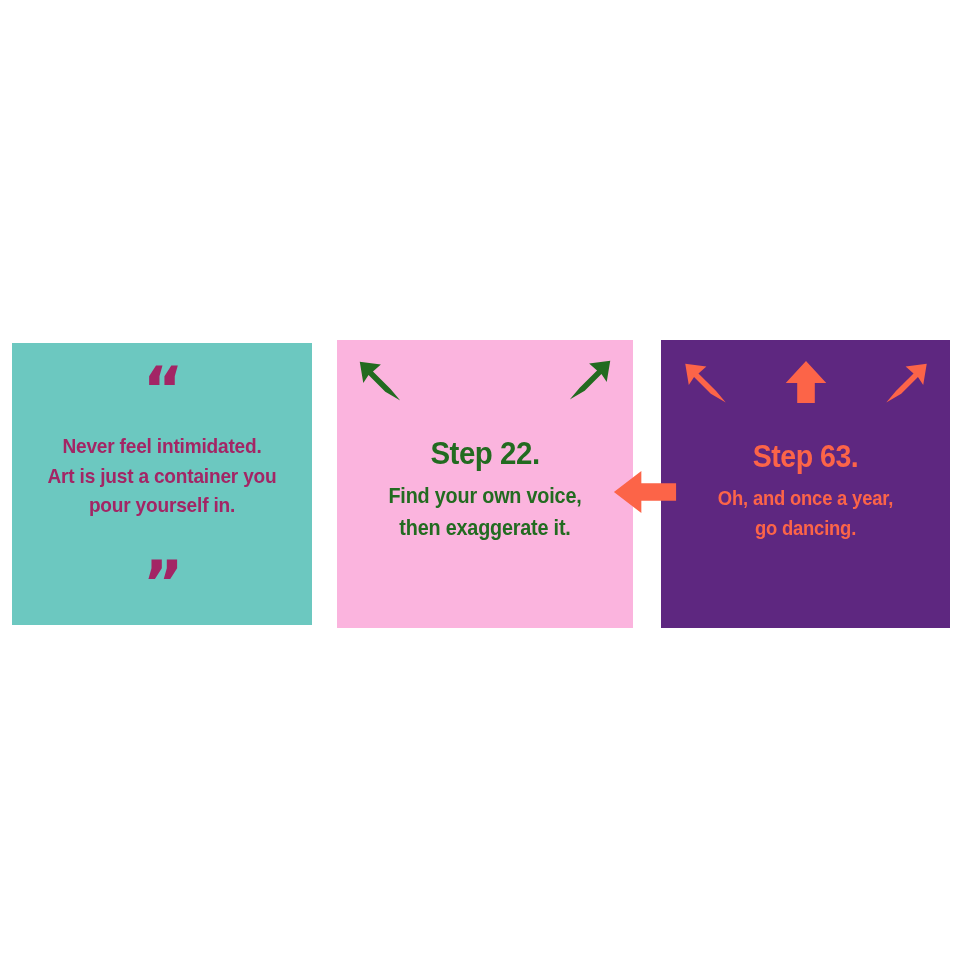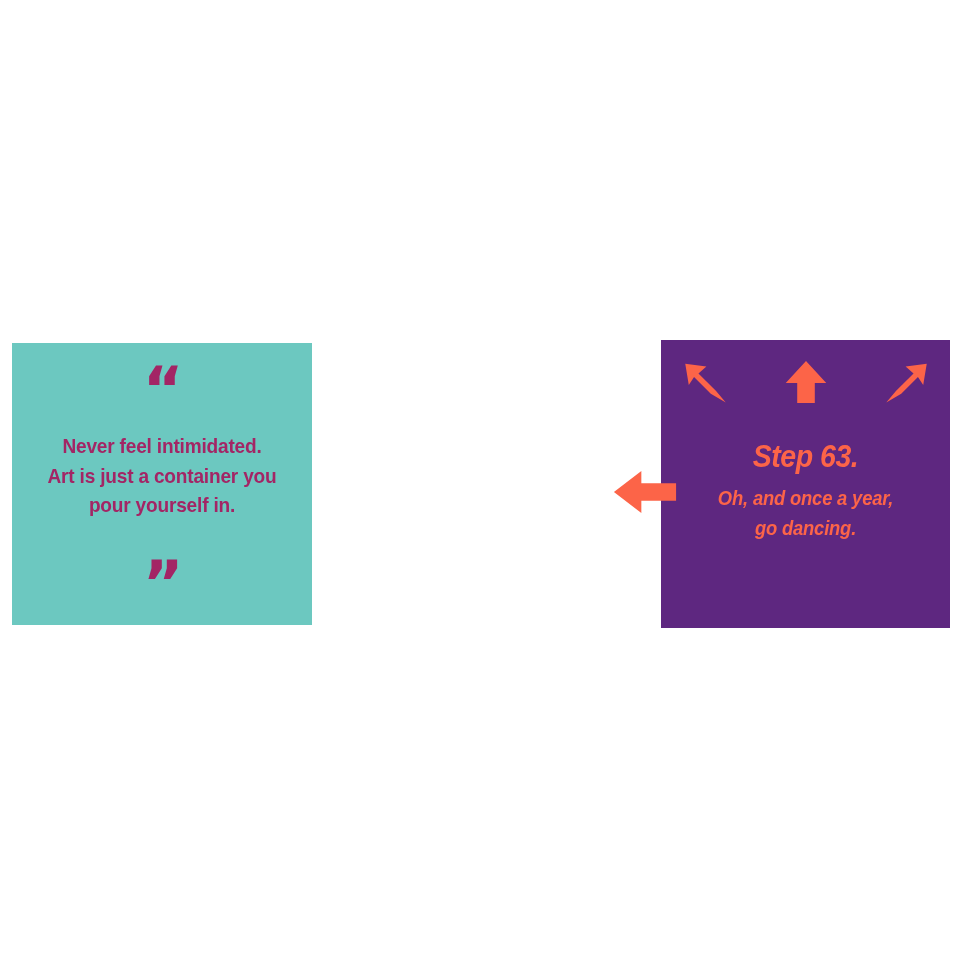--- a/index.html
+++ b/index.html
@@ -106,21 +106,20 @@
   }
   #step22-body .line { display: block; white-space: nowrap; }
 
   
   #card-step63 {
     left: 661px;
     top: 340px;
     width: 289px;
     height: 288px;
     background: #5e2780;
-    font-style: italic;
   }
   #step63-title {
     position: absolute;
     left: 0; right: 0;
     top: 100px;
     text-align: center;
     color: #fc6448;
     font-family: "Liberation Sans Narrow", "Liberation Sans", "DejaVu Sans", sans-serif;
     font-weight: bold;
     font-size: 31px;
@@ -169,20 +168,44 @@
         <span class="line">Never feel intimidated.</span>
         <span class="line">Art is just a container you</span>
         <span class="line">pour yourself in.</span>
       </div>
 
       <div id="quote-close">”</div>
 
     </div>
   </div>
 
+  <div class="card" id="card-step22">
+    <div class="card-inner">
+
+      <span class="arrow" id="arrow-upleft-green">
+        <svg viewBox="0 0 100 100" width="46" height="44" aria-hidden="true">
+          <path d="M4 4 L52 10 L34 26 L74 66 L96 92 L62 72 L24 34 L12 52 Z" fill="#226b20"></path>
+        </svg>
+      </span>
+
+      <span class="arrow" id="arrow-upright-green">
+        <svg viewBox="0 0 100 100" width="46" height="44" aria-hidden="true">
+          <path d="M96 4 L48 10 L66 26 L26 66 L4 92 L38 72 L76 34 L88 52 Z" fill="#226b20"></path>
+        </svg>
+      </span>
+
+      <div id="step22-title">Step 22.</div>
+
+      <div class="step-body" id="step22-body">
+        <span class="line">Find your own voice,</span>
+        <span class="line">then exaggerate it.</span>
+      </div>
+
+    </div>
+  </div>
 
   <div class="card" id="card-step63">
     <div class="card-inner">
 
       <span class="arrow" id="arrow-upleft-orange">
         <svg viewBox="0 0 100 100" width="45" height="44" aria-hidden="true">
           <path d="M4 4 L52 10 L34 26 L74 66 L96 92 L62 72 L24 34 L12 52 Z" fill="#fc6448"></path>
         </svg>
       </span>
 

